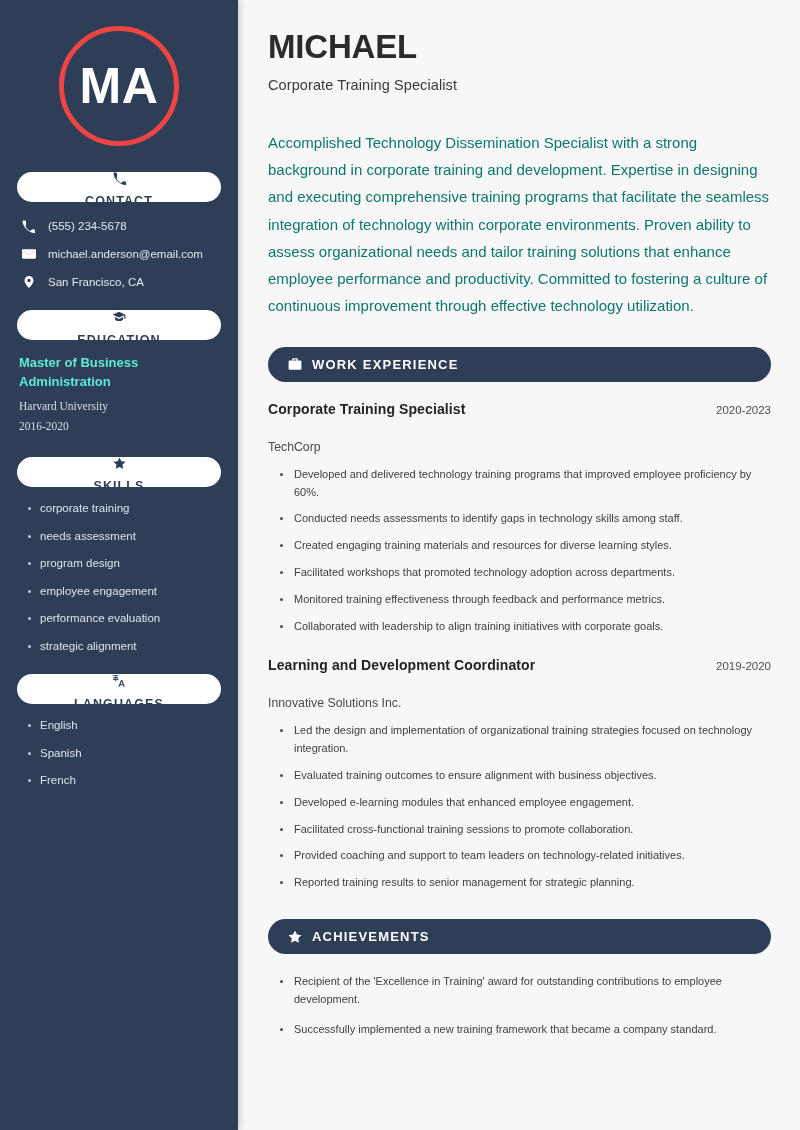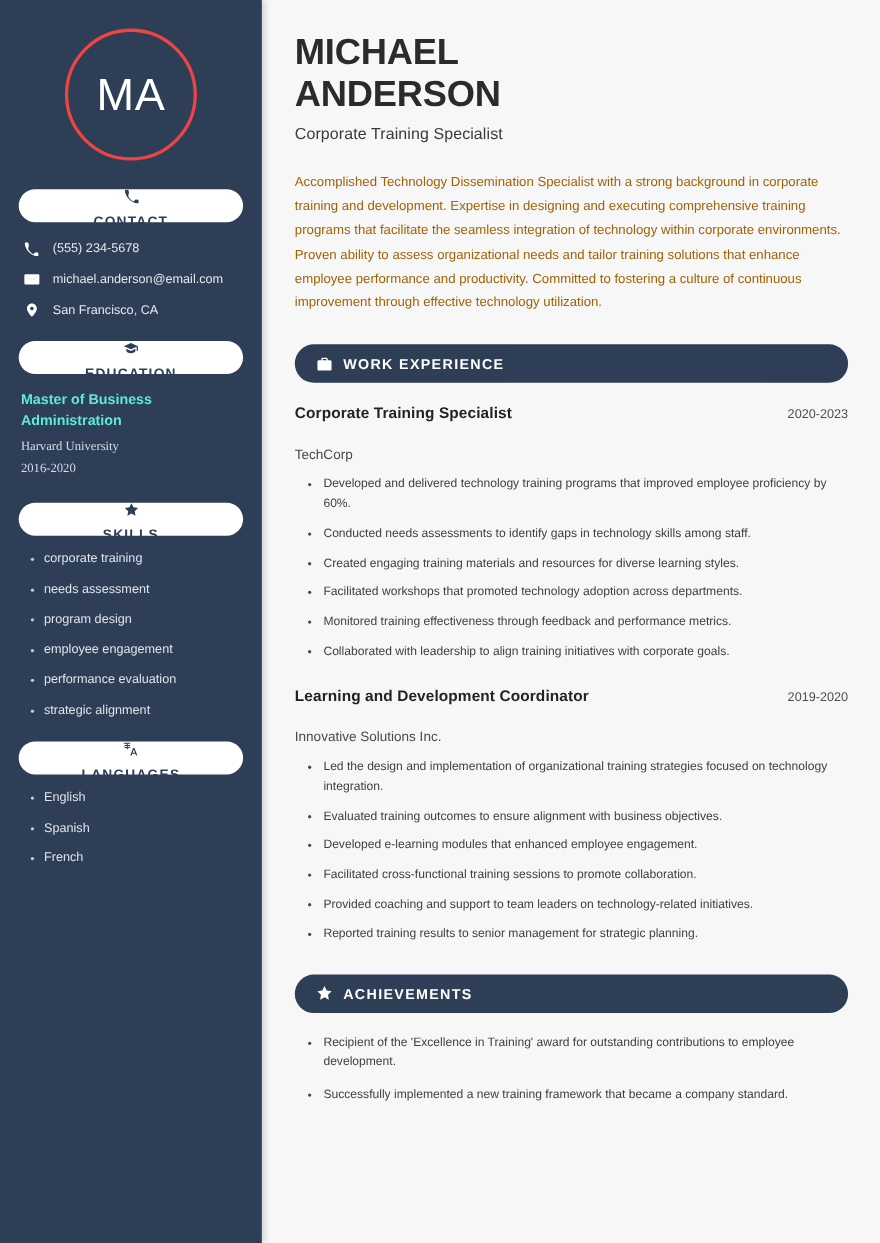--- a/index.html
+++ b/index.html
@@ -34,27 +34,27 @@
   .avatar-wrap {
     display: flex;
     justify-content: center;
     padding-top: 26px;
     padding-bottom: 26px;
   }
   .avatar {
     width: 120px;
     height: 120px;
     border-radius: 50%;
-    border: 3px solid #ef4444;
+    border: 5px solid #ef4444;
     display: flex;
     align-items: center;
     justify-content: center;
     color: #ffffff;
-    font-size: 41px;
-    font-weight: 400;
+    font-size: 50px;
+    font-weight: 700;
     letter-spacing: 0.5px;
     line-height: 1;
   }
 
   
   .pill {
     background: #ffffff;
     border-radius: 17px;
     height: 30px;
     display: flex;
@@ -145,24 +145,24 @@
     line-height: 1.14;
     letter-spacing: -0.2px;
   }
   .role {
     color: #3a3a3a;
     font-size: 14.5px;
     margin-top: 11px;
     letter-spacing: 0.1px;
   }
   .summary {
-    color: #a16207;
-    font-size: 12px;
+    color: #0f766e;
+    font-size: 15px;
     line-height: 1.82;
-    margin-top: 25px;
+    margin-top: 36px;
   }
 
   
   .sec-head {
     background: #2d3e56;
     border-radius: 18px;
     height: 35px;
     display: flex;
     align-items: center;
     padding: 0 20px;
@@ -327,21 +327,20 @@
         <li>French</li>
       </ul>
     </div>
 
   </aside>
 
   <main class="main">
 
     <h1 class="name">
       <span>MICHAEL</span><br>
-      <span>ANDERSON</span>
     </h1>
 
     <div class="role">Corporate Training Specialist</div>
 
     <p class="summary">Accomplished Technology Dissemination Specialist with a strong background in corporate training and development. Expertise in designing and executing comprehensive training programs that facilitate the seamless integration of technology within corporate environments. Proven ability to assess organizational needs and tailor training solutions that enhance employee performance and productivity. Committed to fostering a culture of continuous improvement through effective technology utilization.</p>
 
     <div class="sec-head">
       <span class="ico">
         <svg width="14" height="14" viewBox="0 0 24 24">
             <path d="M9 2h6c1.1 0 2 .9 2 2v2h4c1.1 0 2 .9 2 2v12c0 1.1-.9 2-2 2H3c-1.1 0-2-.9-2-2V8c0-1.1.9-2 2-2h4V4c0-1.1.9-2 2-2zm.2 2.2V6h5.6V4.2H9.2z"></path>

